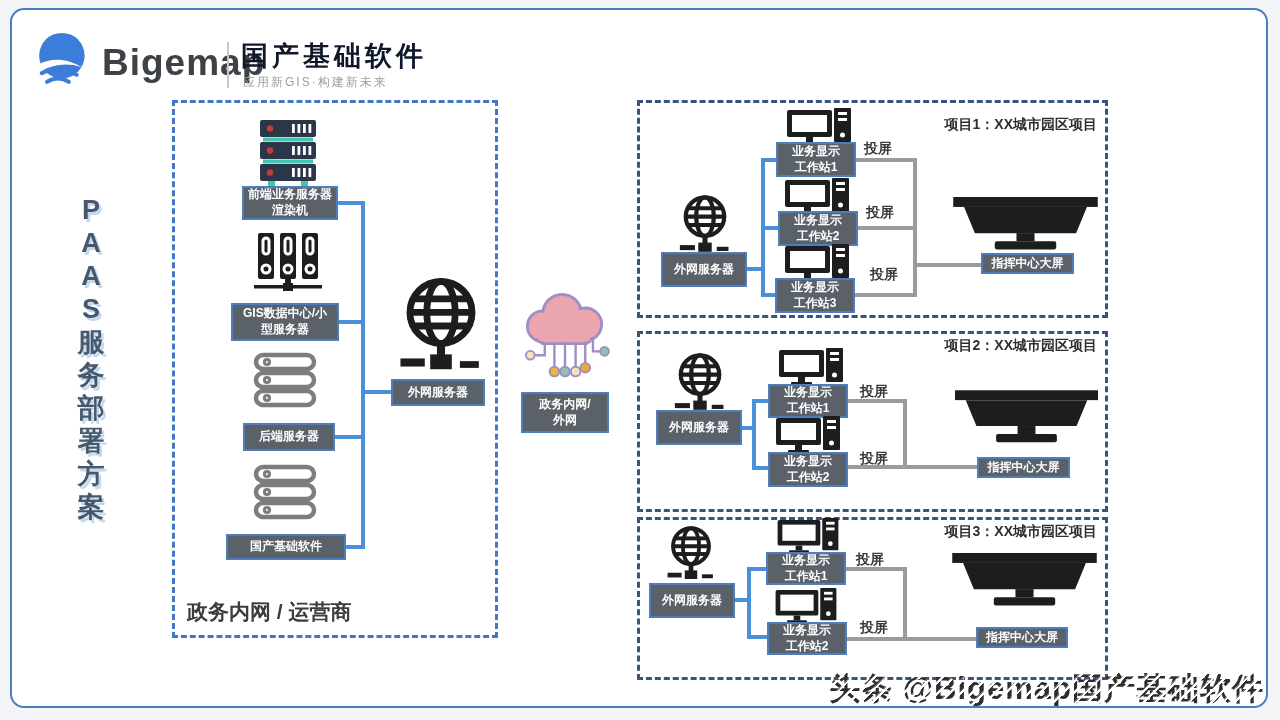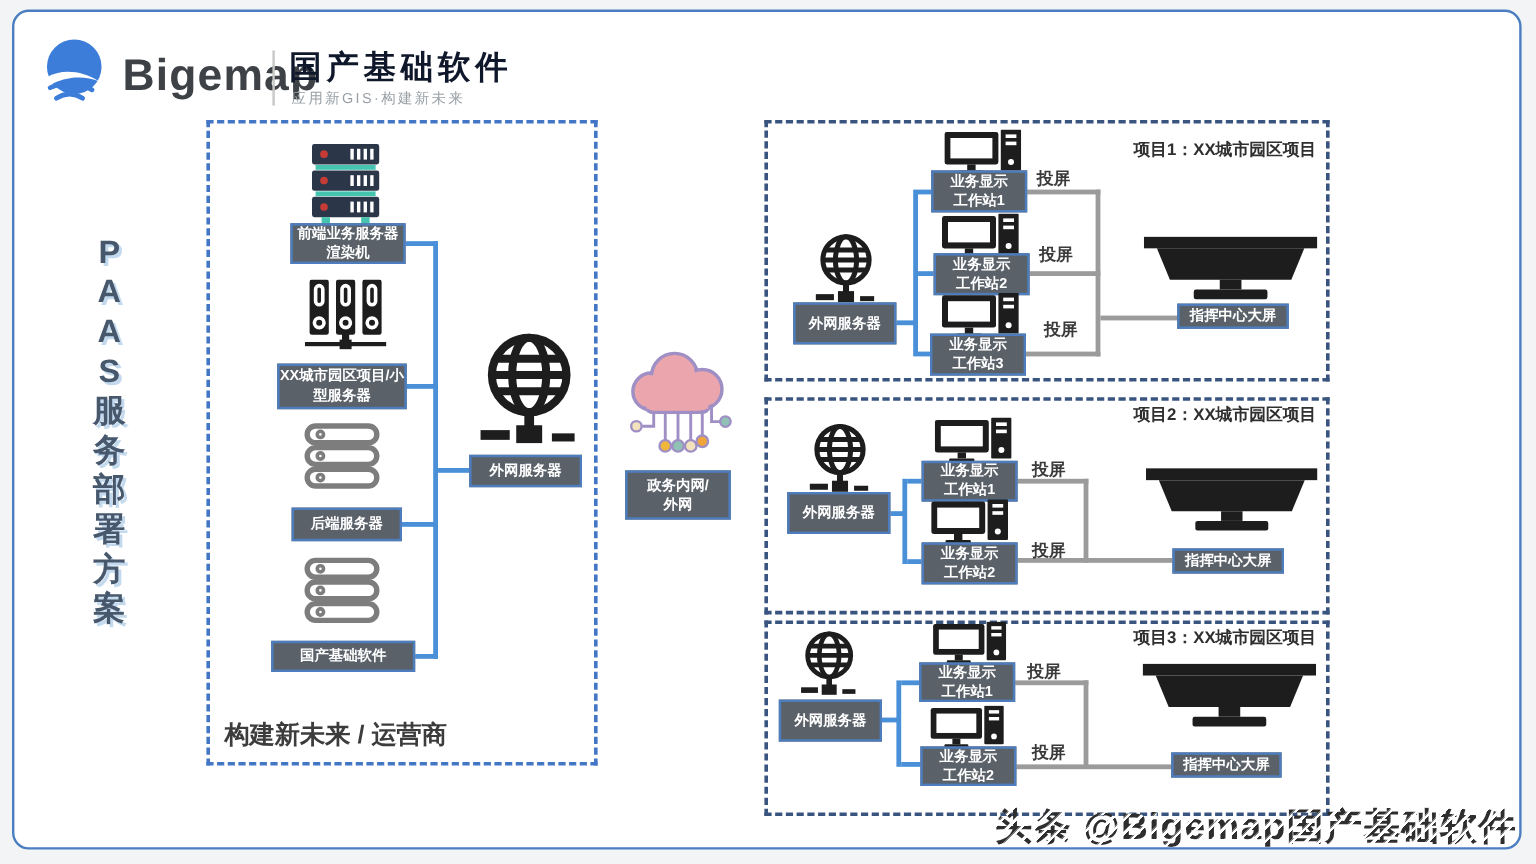--- a/index.html
+++ b/index.html
@@ -218,21 +218,21 @@
     </svg>
   <div class="nlabel" style="left:242px;top:186px;width:96px;height:34px">
     <span>前端业务服务器</span>
     <span>渲染机</span>
   </div>
 
   <svg class="icon" style="left:254px;top:233px;width:68px;height:62px">
       <use href="#icon-binders"></use>
     </svg>
   <div class="nlabel" style="left:231px;top:303px;width:108px;height:38px">
-    <span>XX城市园区项目/小</span>
+    <span>GIS数据中心/小</span>
     <span>型服务器</span>
   </div>
 
   <svg class="icon" style="left:253px;top:352px;width:64px;height:58px">
       <use href="#icon-stack"></use>
     </svg>
   <div class="nlabel" style="left:243px;top:423px;width:92px;height:28px">
     <span>后端服务器</span>
   </div>
 
@@ -243,21 +243,21 @@
     <span>国产基础软件</span>
   </div>
 
   <svg class="icon" style="left:396px;top:276px;width:90px;height:100px">
       <use href="#icon-globe"></use>
     </svg>
   <div class="nlabel" style="left:391px;top:379px;width:94px;height:27px">
     <span>外网服务器</span>
   </div>
 
-  <div class="caption">构建新未来 / 运营商</div>
+  <div class="caption">政务内网 / 运营商</div>
 
   <div class="bl" style="left:338px;top:201px;width:27px;height:4px"></div>
   <div class="bl" style="left:339px;top:320px;width:26px;height:4px"></div>
   <div class="bl" style="left:335px;top:435px;width:30px;height:4px"></div>
   <div class="bl" style="left:346px;top:545px;width:19px;height:4px"></div>
   <div class="bl" style="left:361px;top:201px;width:4px;height:348px"></div>
   <div class="bl" style="left:365px;top:390px;width:26px;height:4px"></div>
 
   <svg class="icon" style="left:512px;top:282px;width:106px;height:104px">
       <use href="#icon-cloud"></use>

